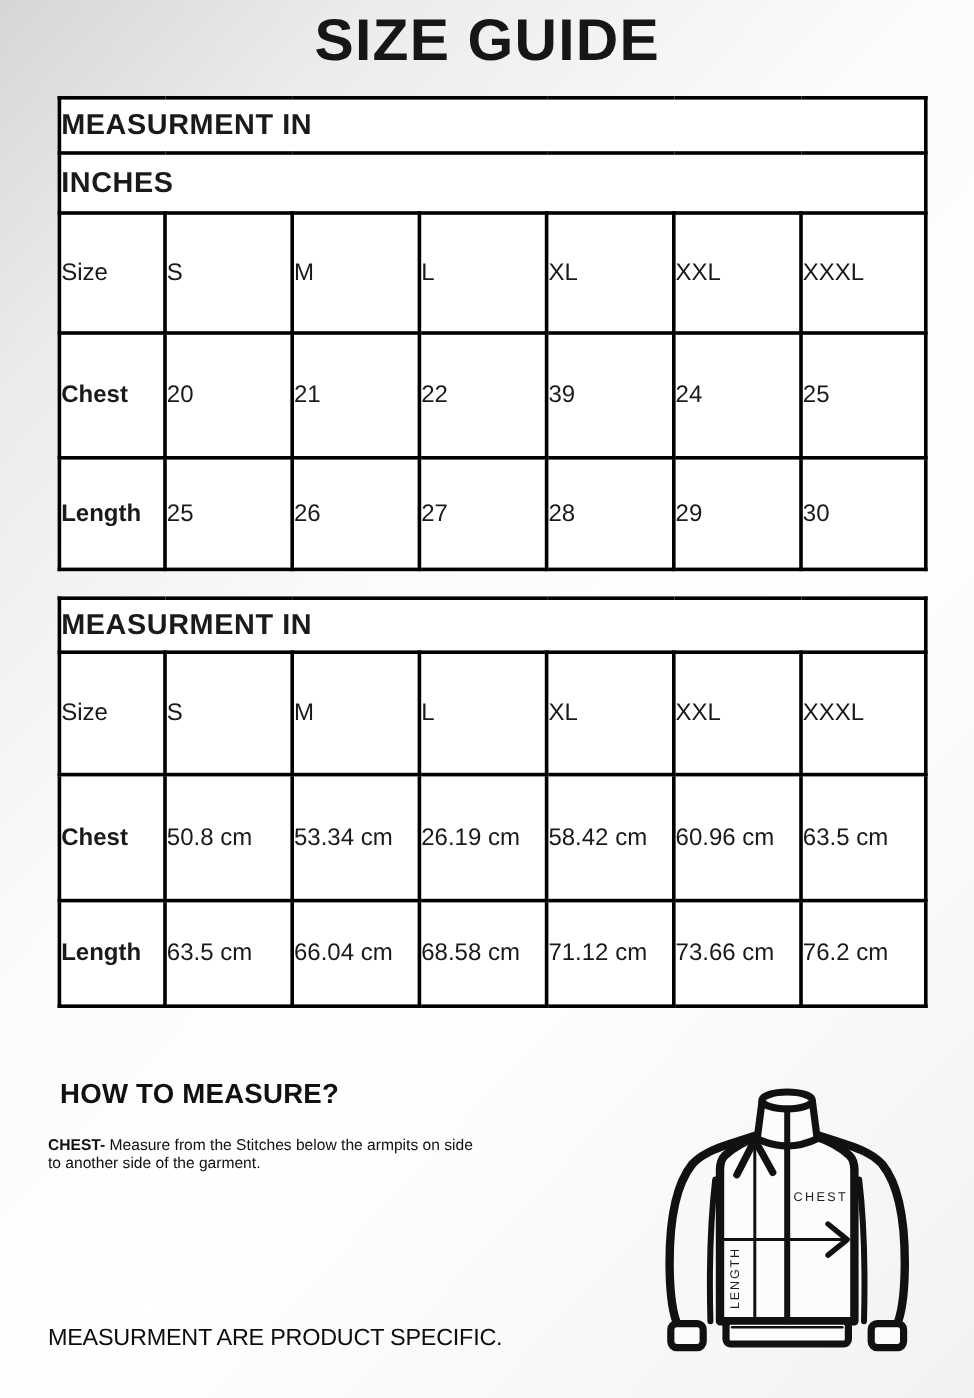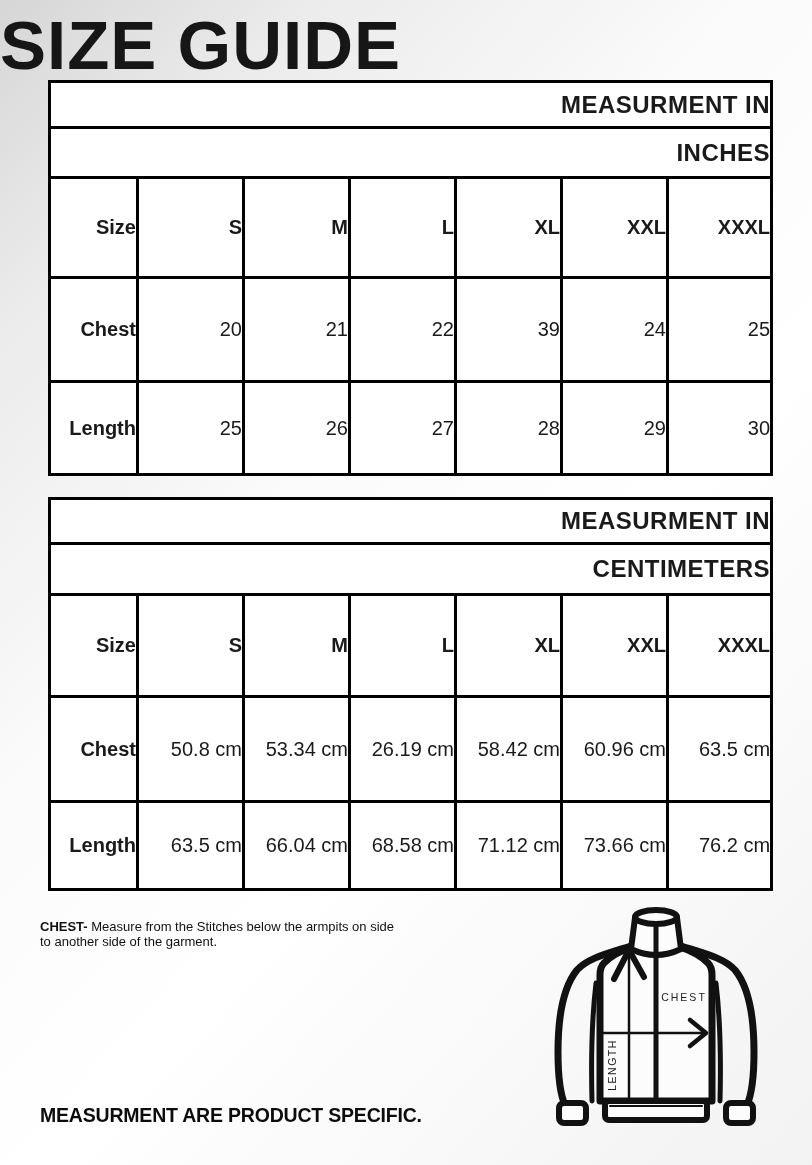--- a/index.html
+++ b/index.html
@@ -3,49 +3,49 @@
 <meta charset="utf-8">
 <style>
   * { margin:0; padding:0; box-sizing:border-box; }
   html,body { width:812px; height:1165px; }
   .page {
     position:relative; width:812px; height:1165px; overflow:hidden;
     font-family:"Liberation Sans", sans-serif; color:#141414;
     background:linear-gradient(133deg,#d6d6d6 0%,#ebebeb 16%,#fbfbfb 40%,#ffffff 60%,#f2f2f2 100%);
   }
   .title {
-    position:absolute; top:6px; left:0; right:0; text-align:left;
-    font-size:69px; font-weight:600; letter-spacing:1px; color:#161616;
+    position:absolute; top:6px; left:0; right:0; text-align:center;
+    font-size:49px; font-weight:600; letter-spacing:1px; color:#161616;
   }
   table.size-table {
     position:absolute; left:48px; width:722px; border-collapse:collapse;
     table-layout:fixed; background:#ffffff;
   }
   table.t1 { top:80px; }
   table.t2 { top:497px; }
   .size-table td {
-    border:3px solid #000; text-align:right; vertical-align:middle;
+    border:3px solid #000; text-align:left; vertical-align:middle;
     font-size:20px; color:#1a1a1a; overflow:hidden;
   }
   .size-table tr.hdr td { font-size:24px; font-weight:600; letter-spacing:0.5px; }
   .size-table td.lab { font-weight:bold; }
-  .size-table tr.cols td { font-weight:bold; font-size:20px; }
+  .size-table tr.cols td { font-weight:normal; font-size:20px; }
   .t1 tr.hdr1 { height:46px; }  .t1 tr.hdr2 { height:50px; }
   .t1 tr.cols { height:100px; } .t1 tr.r1 { height:104px; } .t1 tr.r2 { height:93px; }
   .t2 tr.hdr1 { height:45px; }  .t2 tr.hdr2 { height:51px; }
   .t2 tr.cols { height:102px; } .t2 tr.r1 { height:105px; } .t2 tr.r2 { height:88px; }
   .howto { position:absolute; left:40px; top:898px; width:480px; color:#111; }
   .howto h2 { font-size:23px; font-weight:bold; margin-left:10px; letter-spacing:0.2px; }
   .howto p { font-size:13px; line-height:1.18; margin-top:21px; }
   .howto p.len { margin-top:13px; width:340px; }
   .howto p.che { width:356px; }
   .howto b { font-weight:bold; }
   .note {
     position:absolute; left:40px; top:1104px;
-    font-size:19.5px; font-weight:bold; letter-spacing:-0.2px; color:#0c0c0c;
+    font-size:19.5px; font-weight:normal; letter-spacing:-0.2px; color:#0c0c0c;
   }
   .jacket { position:absolute; left:548px; top:897px; width:220px; height:230px; }
   .jacket .ln { stroke:#111; fill:none; stroke-linecap:round; stroke-linejoin:round; }
   .jacket .fl { fill:#fcfcfc; }
   .jacket text { font-family:"Liberation Sans", sans-serif; fill:#1c1c1c; }
 </style>
 </head>
 <body>
 
 <div class="page">
@@ -106,23 +106,20 @@
         <col style="width:106px">
         <col style="width:106px">
         <col style="width:106px">
         <col style="width:106px">
         <col style="width:104px">
       </colgroup>
     <tbody>
         <tr class="hdr hdr1">
           <td colspan="7">MEASURMENT IN</td>
         </tr>
-    <tr class="hdr hdr2">
-          <td colspan="7">CENTIMETERS</td>
-        </tr>
     <tr class="cols">
       <td class="lab">Size</td>
       <td>S</td>
       <td>M</td>
       <td>L</td>
       <td>XL</td>
       <td>XXL</td>
       <td>XXXL</td>
     </tr>
     <tr class="r1">
@@ -140,20 +137,21 @@
       <td>66.04 cm</td>
       <td>68.58 cm</td>
       <td>71.12 cm</td>
       <td>73.66 cm</td>
       <td>76.2 cm</td>
     </tr>
   </tbody>
     </table>
 
   <div class="howto">
+    <h2>HOW TO MEASURE?</h2>
     <p class="che"><b>CHEST-</b><span> Measure from the Stitches below the armpits on side to another side of the garment.</span></p>
   </div>
 
   <div class="note">MEASURMENT ARE PRODUCT SPECIFIC.</div>
 
   <svg class="jacket" viewBox="0 0 220 230">
 
     <path class="ln fl" stroke-width="7" d="M84,50 Q66,56 56,66 Q52,70 52,78 L52,204 L164,204 L164,78 Q164,70 160,66 Q150,56 132,50 Q108,64 84,50 Z"></path>
 
     <path class="ln" stroke-width="7" d="M86,48 C58,57 40,61 29,73 C16,89 10,118 10,155 C10,182 13,199 17,208"></path>

